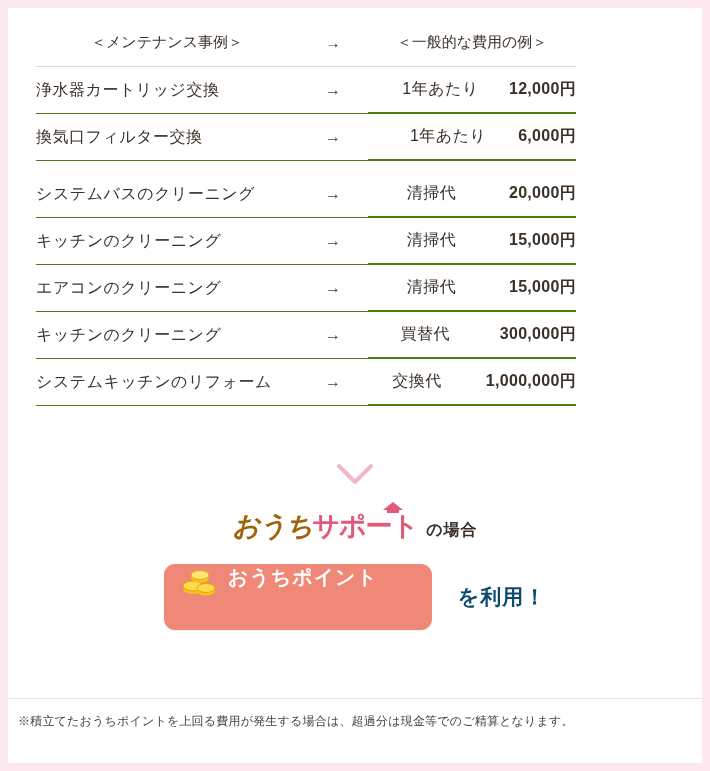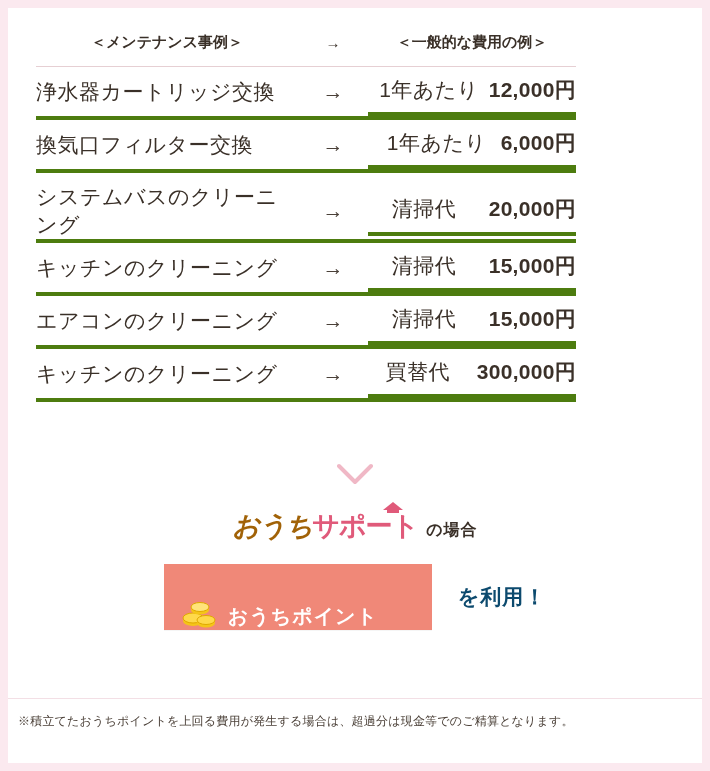--- a/index.html
+++ b/index.html
@@ -40,33 +40,33 @@
     top: 10px;
     width: 540px;
     border-collapse: collapse;
   }
   .cost-table td, .cost-table th {
     padding: 0;
     vertical-align: middle;
   }
   .hdr-row th {
     height: 48px;
-    font-weight: bold;
+    font-weight: normal;
     font-size: 15px;
     color: #3a3028;
     border-bottom: 1px solid #e6cfd3;
   }
   .hdr-left { text-align: center; width: 262px; }
   .hdr-arrow { text-align: center; width: 70px; font-size: 16px; color: #4a4038; }
   .hdr-right { text-align: center; width: 208px; }
 
   .item-row td {
     height: 45px;
-    border-bottom: 4px solid #4d7c0f;
-    font-size: 21px;
+    border-bottom: 1px solid #4d7c0f;
+    font-size: 16px;
   }
   .cell-name {
     padding-left: 56px;
     text-align: left;
     letter-spacing: 0.5px;
   }
   .cell-arrow { text-align: center; font-size: 16px; color: #4a4038; }
   .cell-kind {
     text-align: right;
     padding-right: 8px;
@@ -143,23 +143,23 @@
     left: 0; top: 556px;
     width: 694px;
     display: flex;
     align-items: center;
     justify-content: center;
   }
   .point-btn {
     width: 268px;
     height: 66px;
     background: #f08878;
-    border-radius: 0;
+    border-radius: 11px;
     display: flex;
-    align-items: flex-end;
+    align-items: flex-start;
     justify-content: flex-start;
     box-shadow: 0 1px 0 rgba(0,0,0,0.04);
   }
   .coin-icon {
     margin-left: 16px;
     margin-right: 8px;
     width: 40px;
     height: 34px;
     display: block;
   }
@@ -303,20 +303,34 @@
           <tbody>
                 <tr>
             <td class="cell-kind">買替代</td>
             <td class="cell-amount">300,000円</td>
           </tr>
         </tbody>
             </table>
       </td>
     </tr>
 
+    <tr class="item-row">
+      <td class="cell-name">システムキッチンのリフォーム</td>
+      <td class="cell-arrow">→</td>
+      <td>
+        <table style="width:100%;border-collapse:collapse;">
+          <tbody>
+                <tr>
+            <td class="cell-kind">交換代</td>
+            <td class="cell-amount">1,000,000円</td>
+          </tr>
+        </tbody>
+            </table>
+      </td>
+    </tr>
   </tbody>
     </table>
 
   <div class="chev-wrap">
     <svg class="chev" viewBox="0 0 36 22">
       <polyline points="2,3 18,19 34,3" fill="none" stroke="#f0b8c6" stroke-width="4" stroke-linecap="round" stroke-linejoin="round"></polyline>
     </svg>
   </div>
 
   <div class="brand-line">

